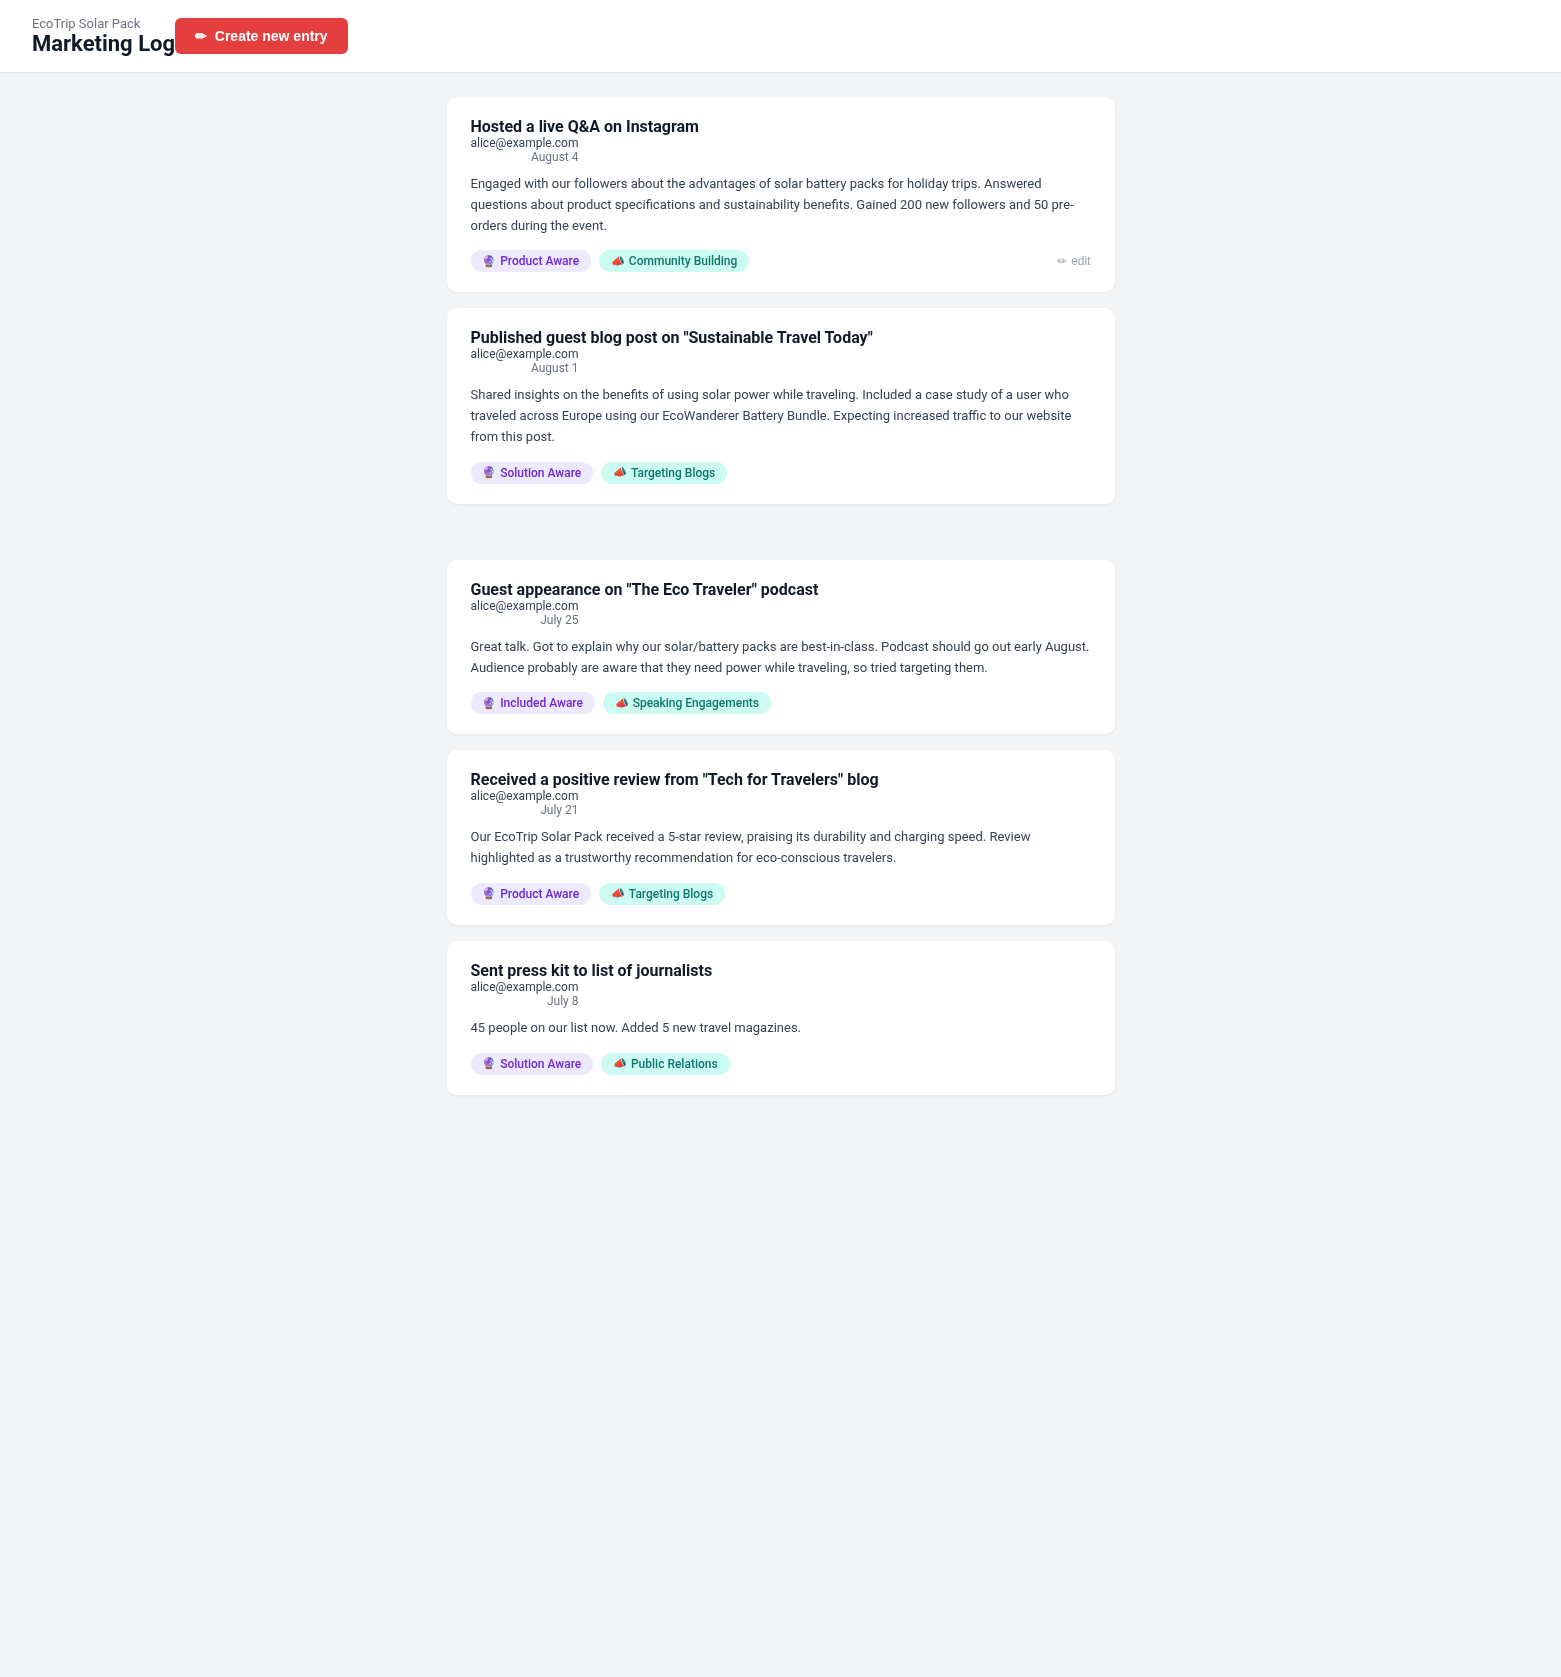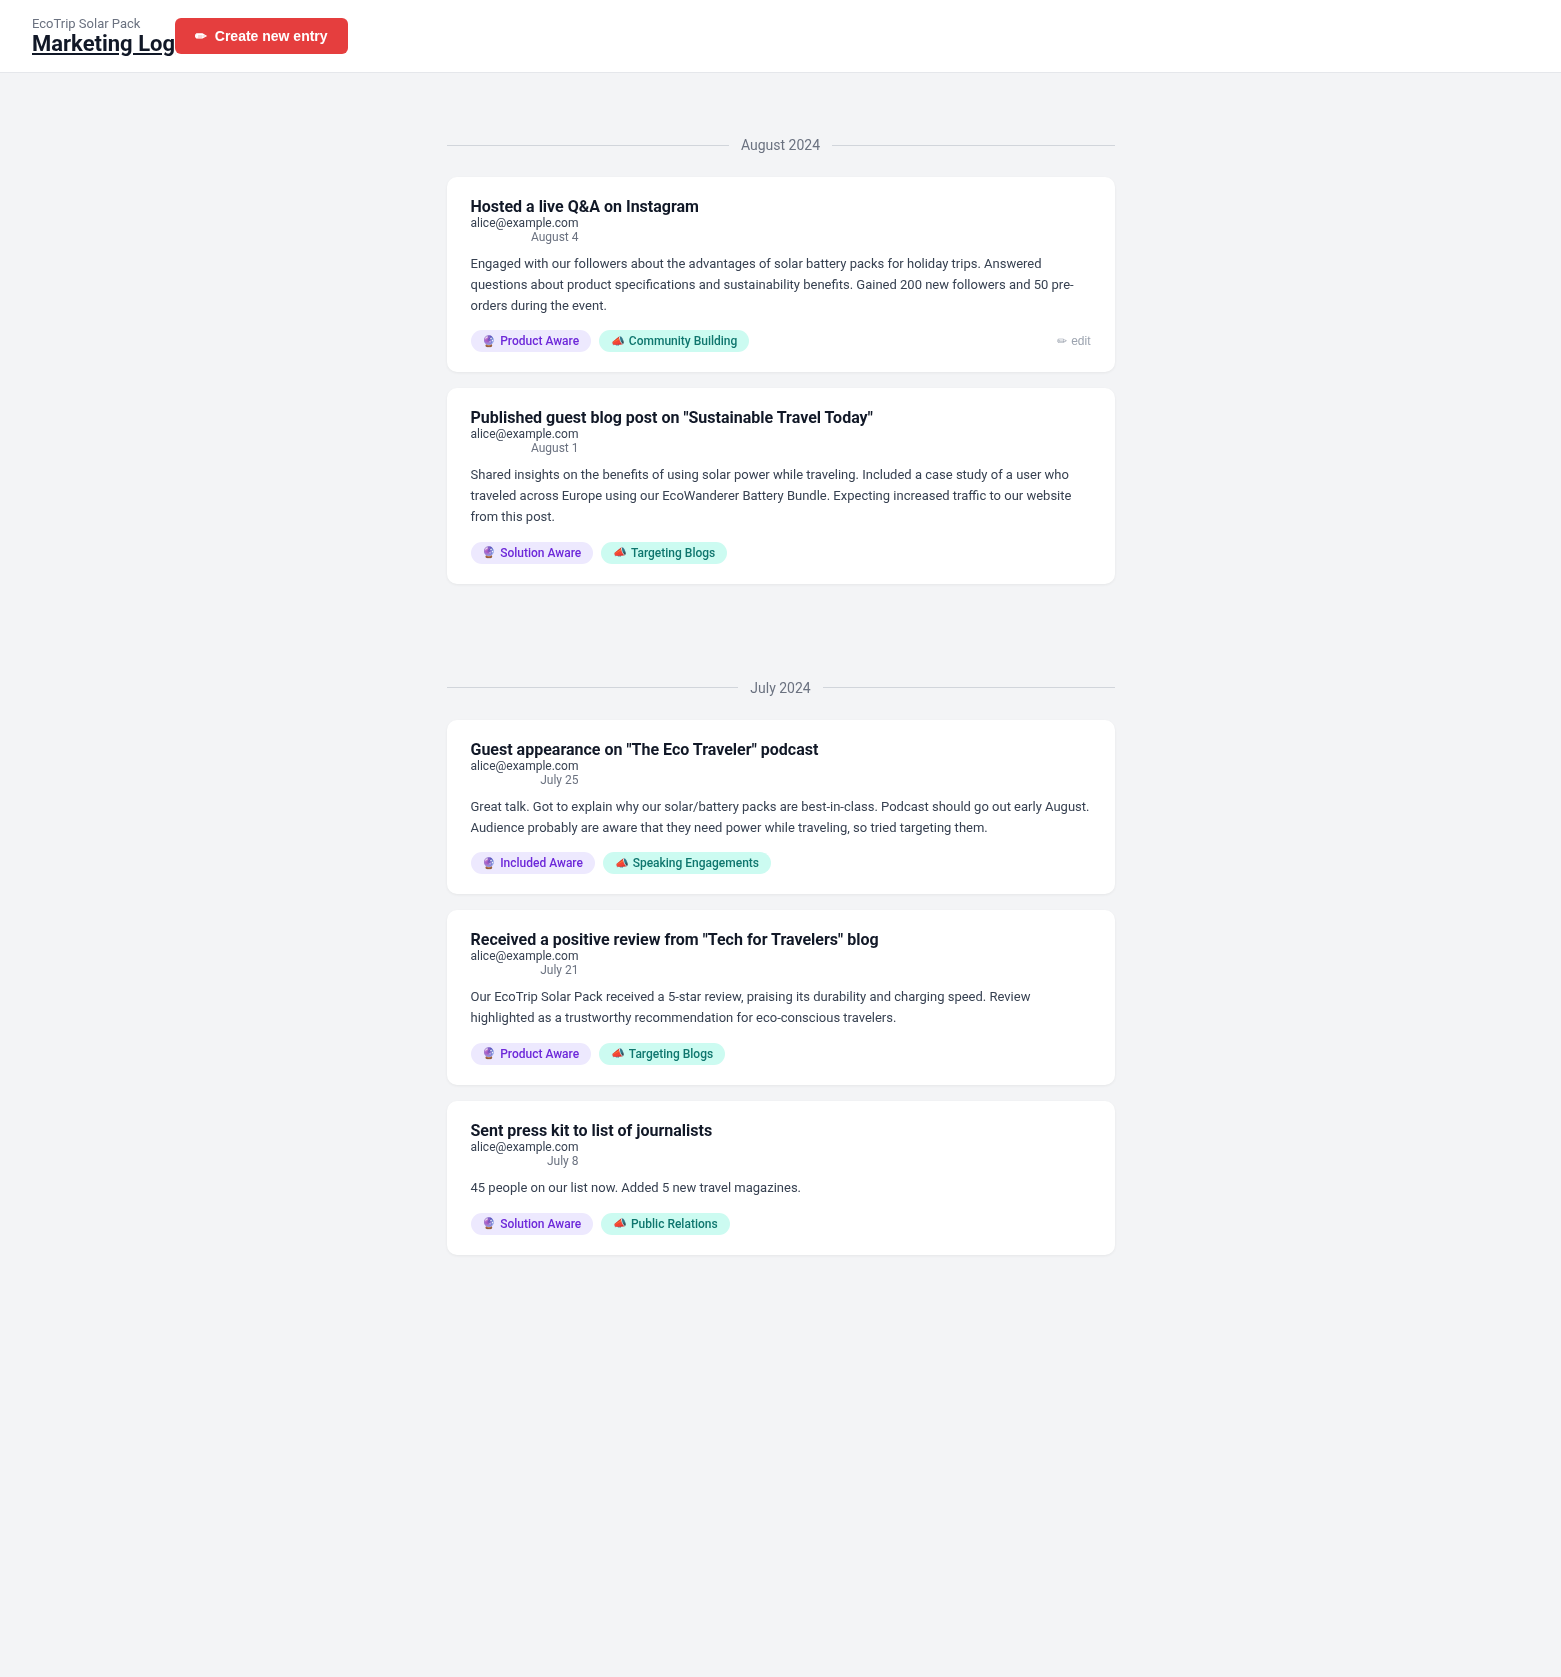--- a/index.html
+++ b/index.html
@@ -17,21 +17,20 @@
       border-bottom: 1px solid #e5e7eb;
     }
     .header-left .project-name {
       font-size: 13px;
       color: #6b7280;
     }
     .header-left .page-title {
       font-size: 22px;
       font-weight: 700;
       color: #111827;
-      text-decoration: underline;
     }
     .create-btn {
       background: #e53e3e;
       color: #fff;
       border: none;
       border-radius: 6px;
       padding: 10px 20px;
       font-size: 14px;
       font-weight: 600;
       cursor: pointer;
@@ -156,25 +155,20 @@
     <div class="project-name">EcoTrip Solar Pack</div>
     <div class="page-title">Marketing Log</div>
   </div>
   <button class="create-btn">
     <span>✏</span>
     <span>Create new entry</span>
   </button>
 </header>
 
 <main class="main-content" id="main-content">
-<div class="section-divider">
-    <div class="line"></div>
-    <span class="section-label">August 2024</span>
-    <div class="line"></div>
-  </div>
     <div class="entry-card">
       <div class="entry-header">
         <div class="entry-title">Hosted a live Q&amp;A on Instagram</div>
         <div class="entry-meta">
           <span class="author">alice@example.com</span>
           <span class="date">August 4</span>
         </div>
       </div>
       <div class="entry-body">Engaged with our followers about the advantages of solar battery packs for holiday trips. Answered questions about product specifications and sustainability benefits. Gained 200 new followers and 50 pre-orders during the event.</div>
       <div class="entry-footer">
@@ -211,25 +205,20 @@
       </span>
           <span class="tag tag-teal">
         <span class="tag-icon">📣</span>
         <span>Targeting Blogs</span>
       </span>
         </div>
 
       </div>
     </div>
     <div class="spacer"></div>
-    <div class="section-divider">
-    <div class="line"></div>
-    <span class="section-label">July 2024</span>
-    <div class="line"></div>
-  </div>
     <div class="entry-card">
       <div class="entry-header">
         <div class="entry-title">Guest appearance on "The Eco Traveler" podcast</div>
         <div class="entry-meta">
           <span class="author">alice@example.com</span>
           <span class="date">July 25</span>
         </div>
       </div>
       <div class="entry-body">Great talk. Got to explain why our solar/battery packs are best-in-class. Podcast should go out early August. Audience probably are aware that they need power while traveling, so tried targeting them.</div>
       <div class="entry-footer">

